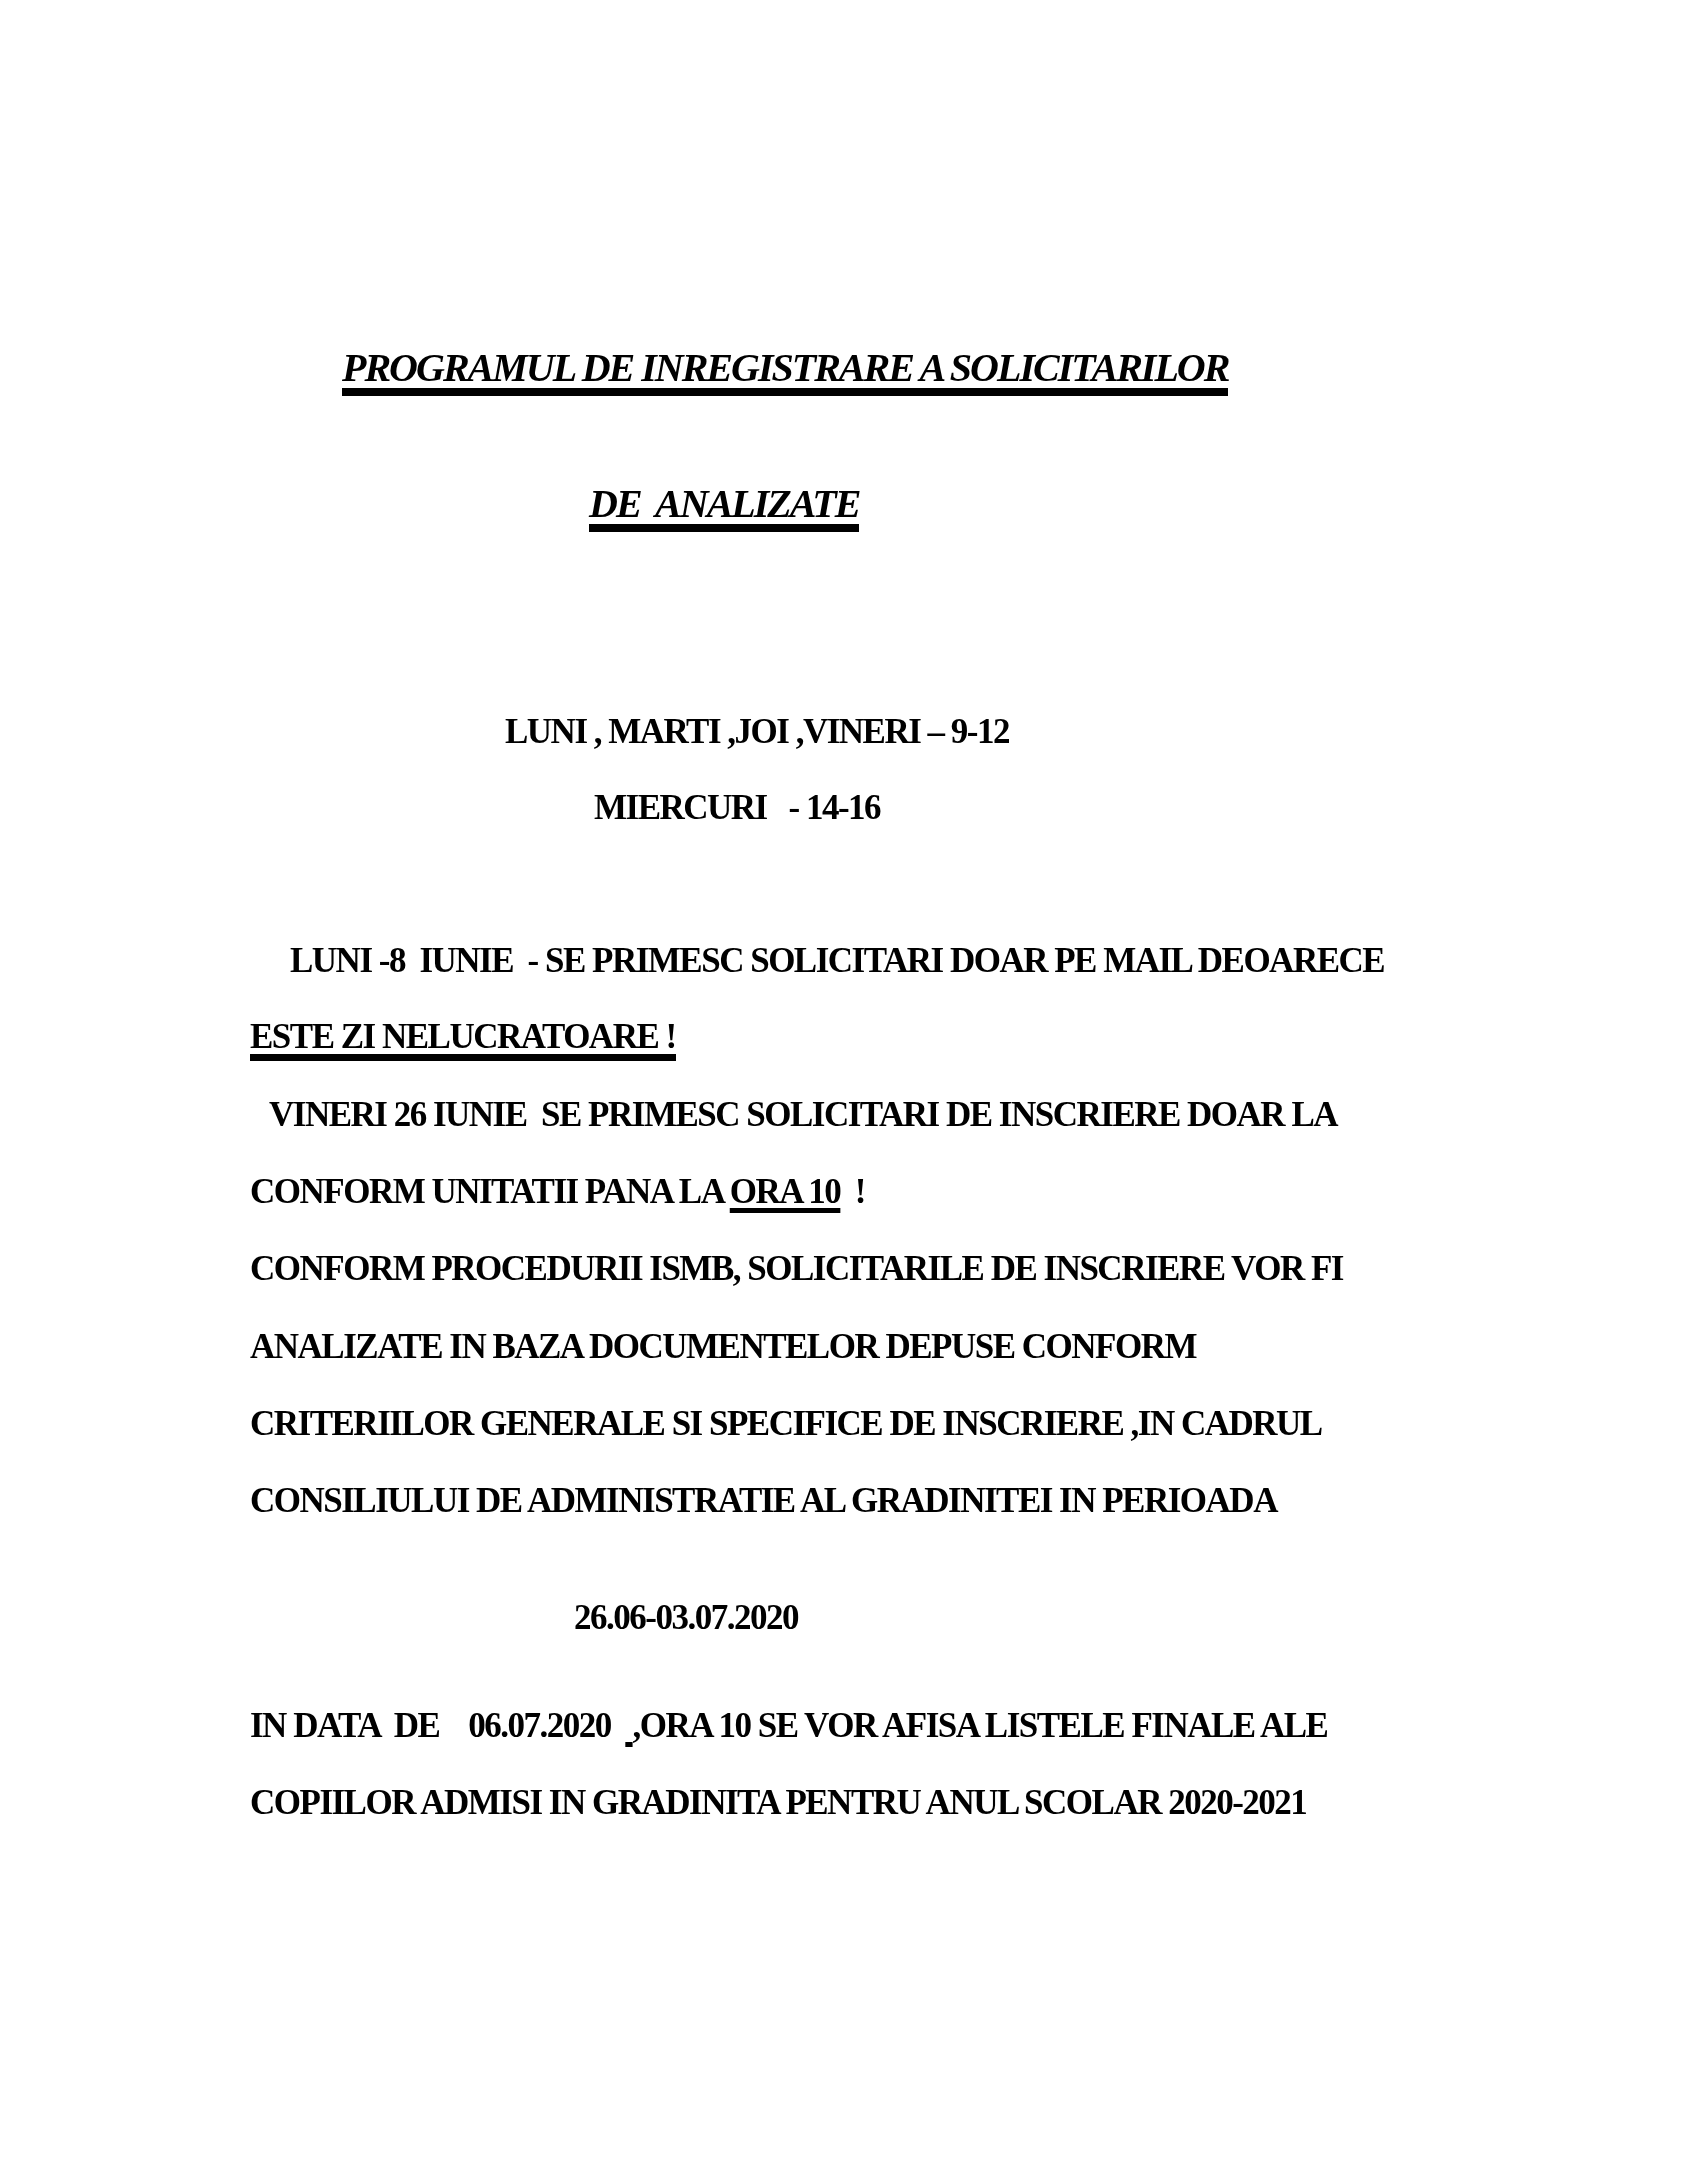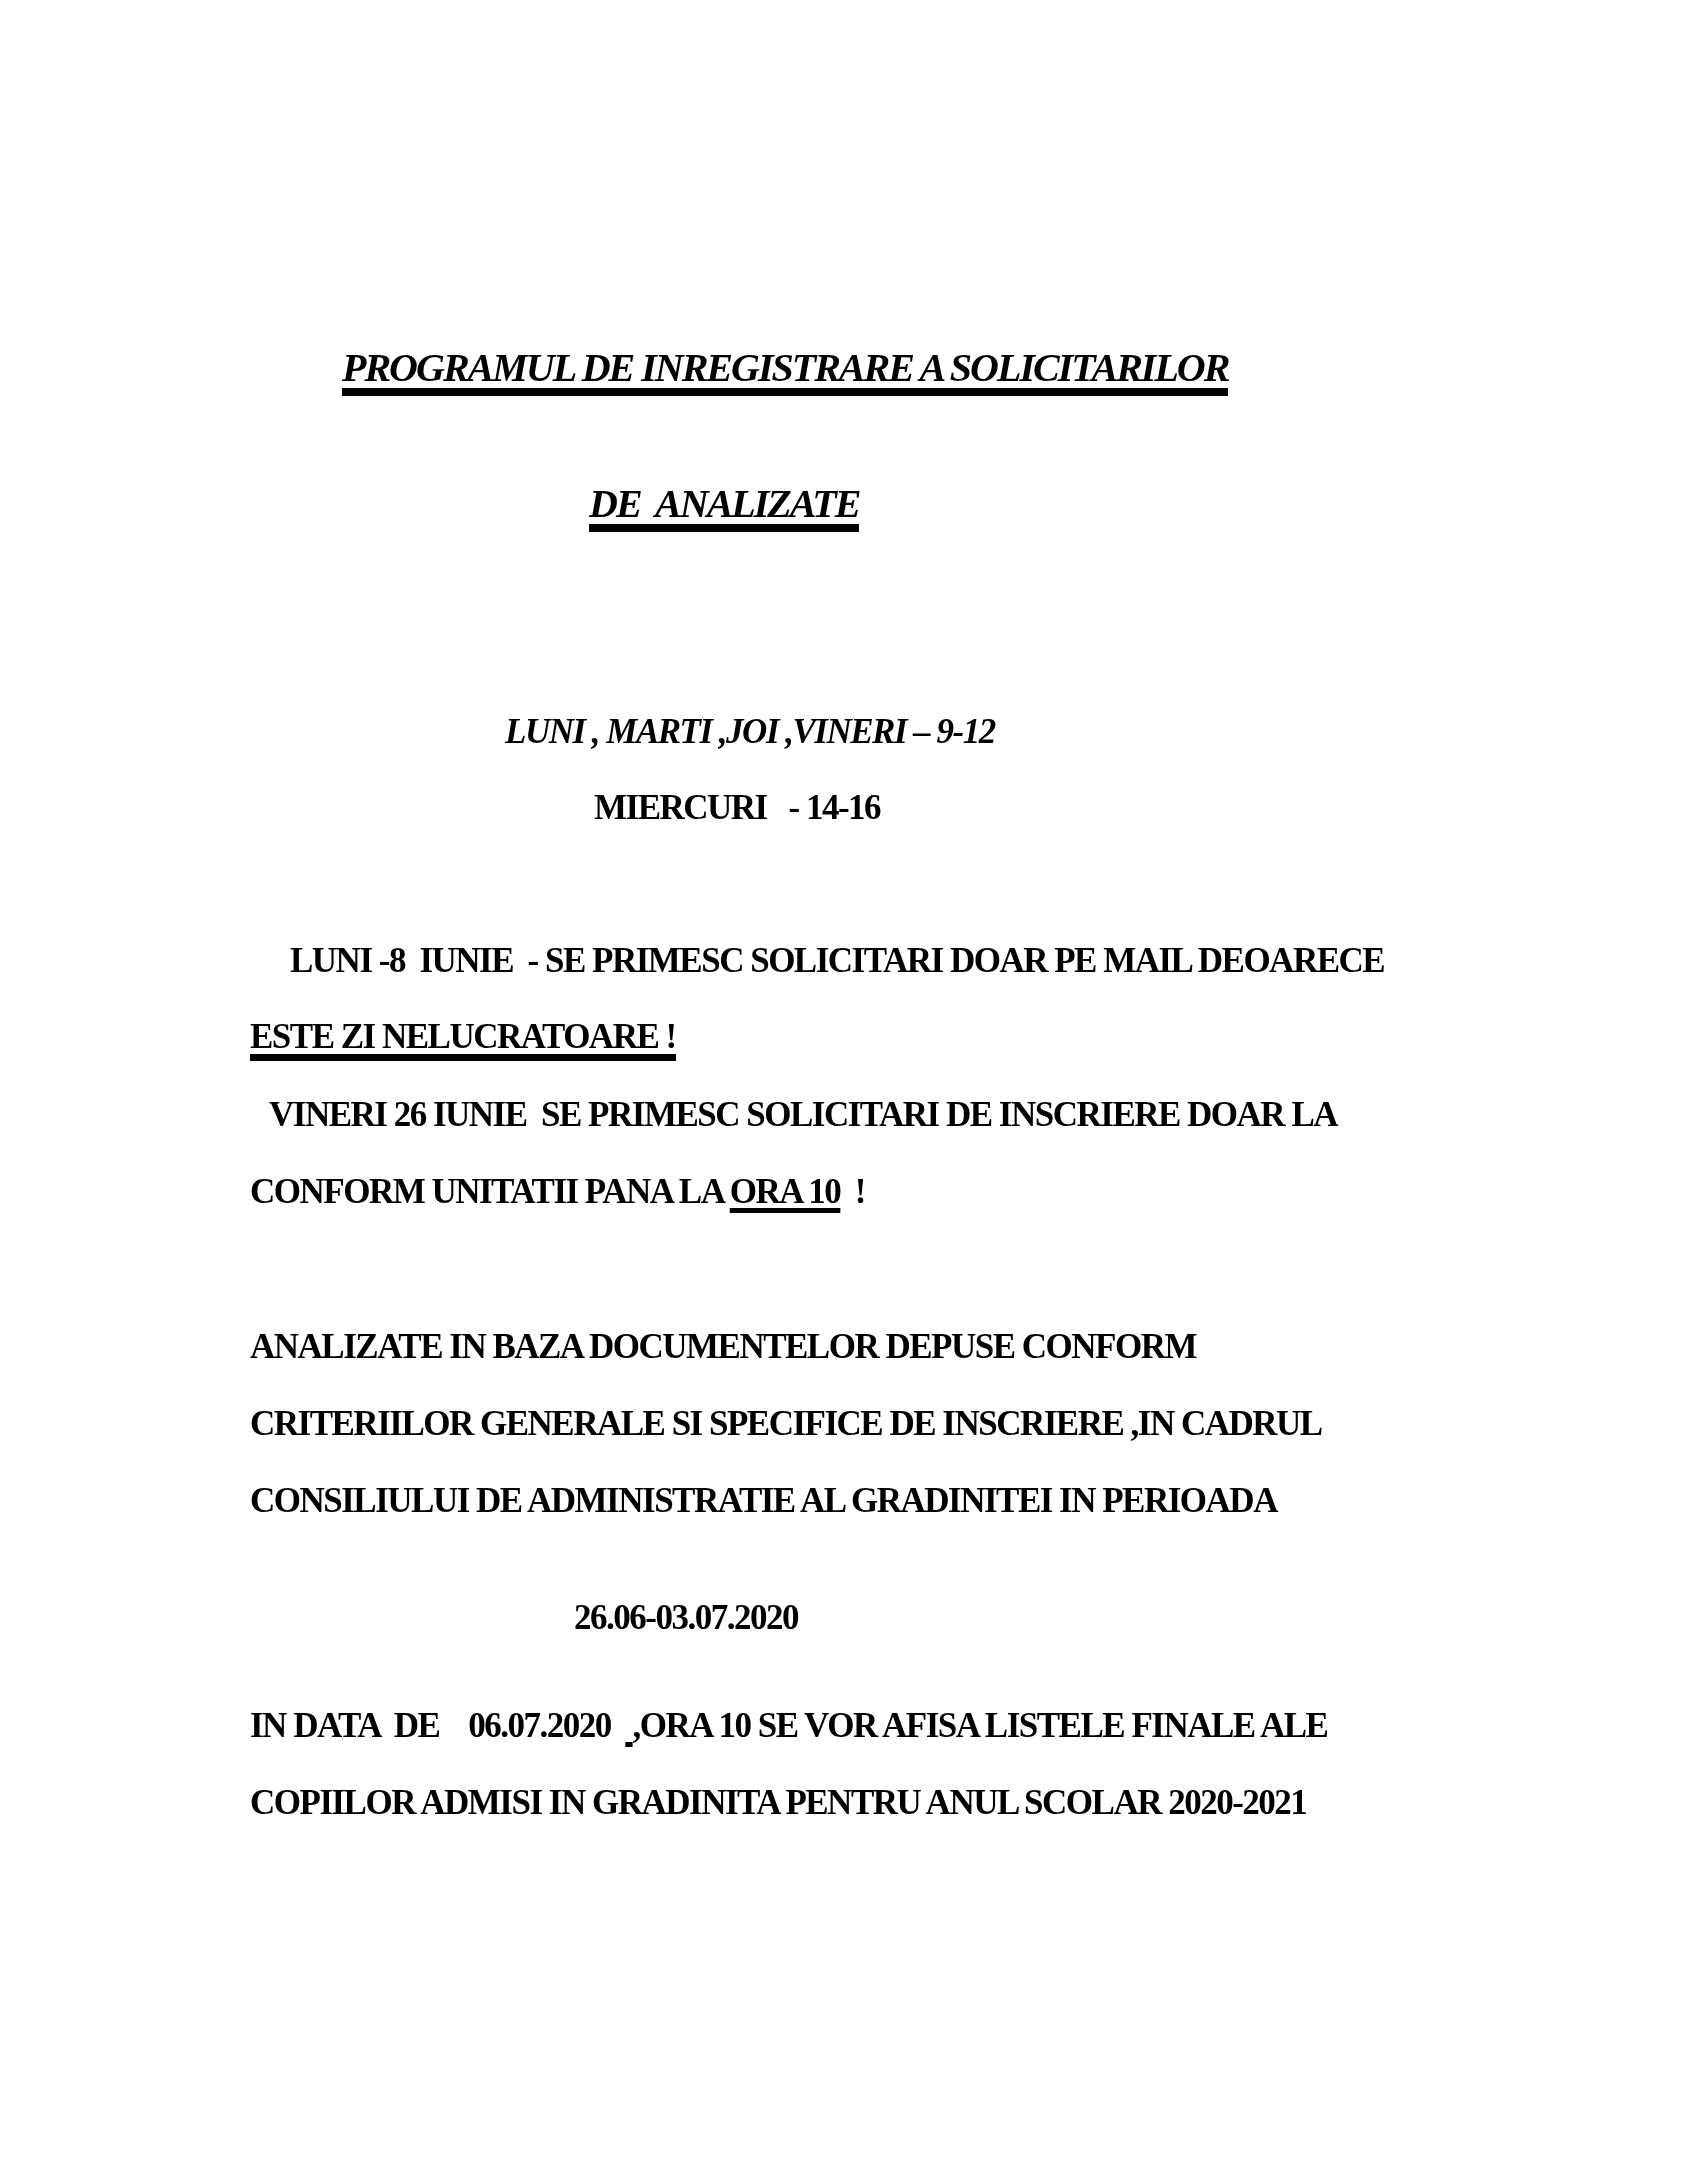--- a/index.html
+++ b/index.html
@@ -39,21 +39,21 @@
     border-bottom: 7px solid #000000;
   }
   .u-inline {
     text-decoration: underline;
     text-decoration-thickness: 5px;
     text-underline-offset: 5px;
   }
   
   .pos-title1   { top: 348px;  left: 342px; }
   .pos-title2   { top: 484px;  left: 589px; }
-  .pos-sched1   { top: 714px;  left: 505px; font-style: italic; }
+  .pos-sched1   { top: 714px;  left: 505px; }
   .pos-sched2   { top: 790px;  left: 594px; }
   .pos-p1l1     { top: 943px;  left: 290px; }
   .pos-p1l2     { top: 1019px; left: 250px; }
   .pos-p2l1     { top: 1097px; left: 269px; }
   .pos-p2l2     { top: 1174px; left: 250px; }
   .pos-p3l1     { top: 1251px; left: 250px; }
   .pos-p3l2     { top: 1329px; left: 250px; }
   .pos-p3l3     { top: 1406px; left: 250px; }
   .pos-p3l4     { top: 1483px; left: 250px; }
   .pos-date     { top: 1600px; left: 574px; }
@@ -74,20 +74,21 @@
   <div class="line t-body pos-sched2">MIERCURI   - 14-16</div>
 
   <div class="line t-body pos-p1l1">LUNI -8  IUNIE  - SE PRIMESC SOLICITARI DOAR PE MAIL DEOARECE</div>
 
   <div class="line t-body ul-block pos-p1l2">ESTE ZI NELUCRATOARE !</div>
 
   <div class="line t-body pos-p2l1">VINERI 26 IUNIE  SE PRIMESC SOLICITARI DE INSCRIERE DOAR LA</div>
 
   <div class="line t-body pos-p2l2"><span>CONFORM UNITATII PANA LA </span><span class="u-inline">ORA 10</span><span>  !</span></div>
 
+  <div class="line t-body pos-p3l1">CONFORM PROCEDURII ISMB, SOLICITARILE DE INSCRIERE VOR FI</div>
 
   <div class="line t-body pos-p3l3">CRITERIILOR GENERALE SI SPECIFICE DE INSCRIERE ,IN CADRUL</div>
 
   <div class="line t-body pos-p3l2">ANALIZATE IN BAZA DOCUMENTELOR DEPUSE CONFORM</div>
 
   <div class="line t-body pos-p3l4">CONSILIULUI DE ADMINISTRATIE AL GRADINITEI IN PERIOADA</div>
 
   <div class="line t-body pos-date">26.06-03.07.2020</div>
 
   <div class="line t-body pos-p4l1"><span>IN DATA  DE    06.07.2020  </span><span class="u-inline">&nbsp;</span><span>,ORA 10 SE VOR AFISA LISTELE FINALE ALE</span></div>

